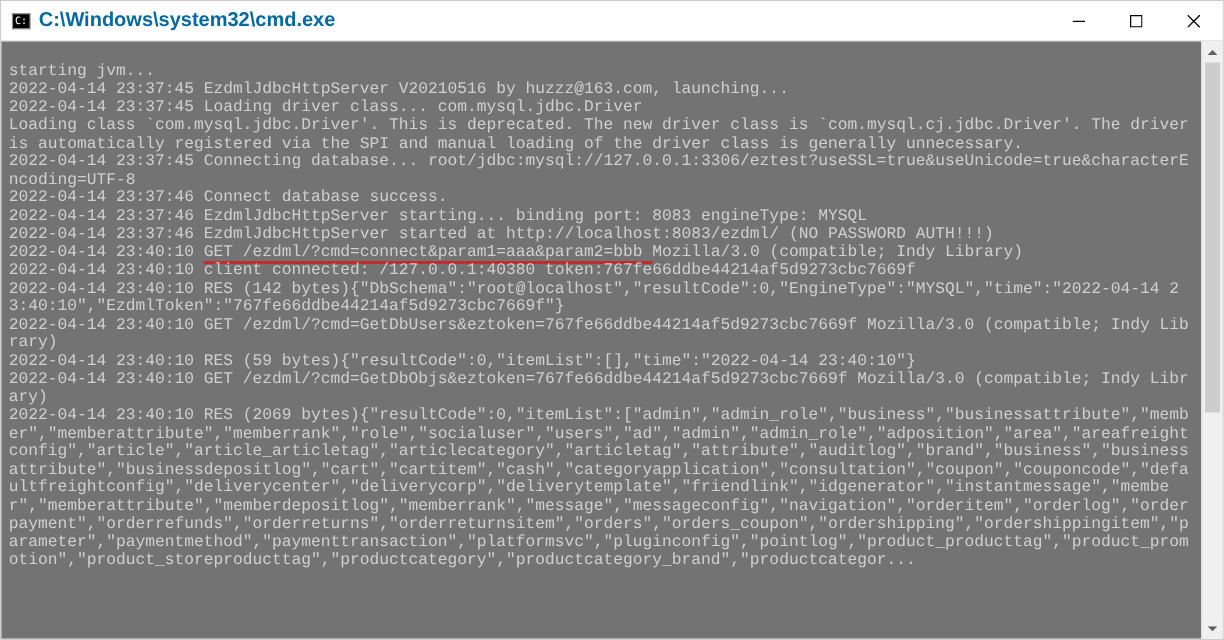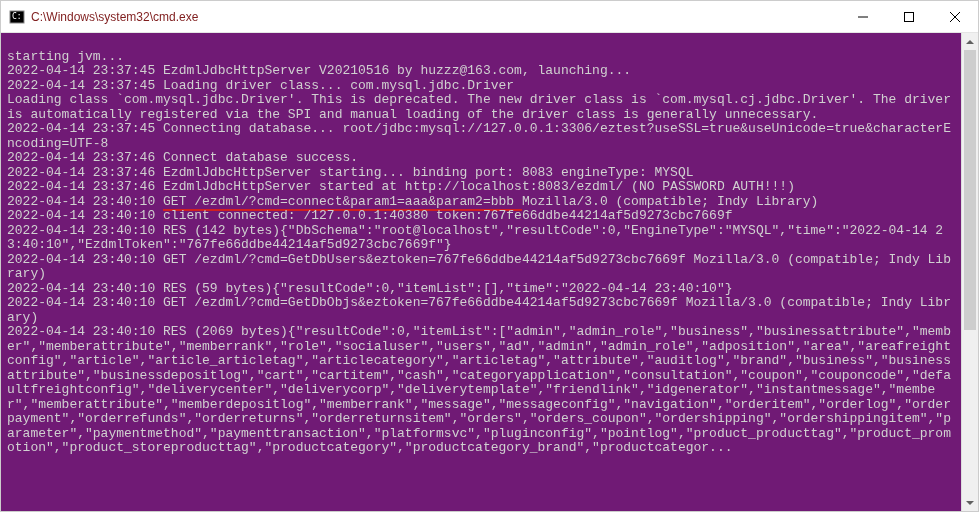--- a/index.html
+++ b/index.html
@@ -34,23 +34,24 @@
   .titlebar-icon {
     width: 16px;
     height: 16px;
     margin: 0 6px 0 8px;
     display: flex;
     align-items: center;
     justify-content: center;
   }
   .titlebar-title {
     flex: 1;
-    font-size: 12px;
-    color: #7f1d1d;
+    font-size: 16px;
+    color: #0369a1;
     font-family: "Segoe UI", sans-serif;
+    font-weight: bold;
   }
   .titlebar-buttons {
     display: flex;
     height: 100%;
   }
   .titlebar-btn {
     width: 46px;
     height: 100%;
     display: flex;
     align-items: center;
@@ -59,21 +60,21 @@
     color: #000;
     cursor: pointer;
   }
   .console-wrap {
     flex: 1;
     display: flex;
     overflow: hidden;
   }
   .console {
     flex: 1;
-    background: #701a75;
+    background: #737373;
     color: #d0d0d0;
     font-family: "Consolas", "Courier New", monospace;
     font-size: 13px;
     line-height: 14.5px;
     padding: 2px 4px 2px 6px;
     white-space: pre-wrap;
     word-break: break-all;
     overflow: hidden;
   }
   .scrollbar {

